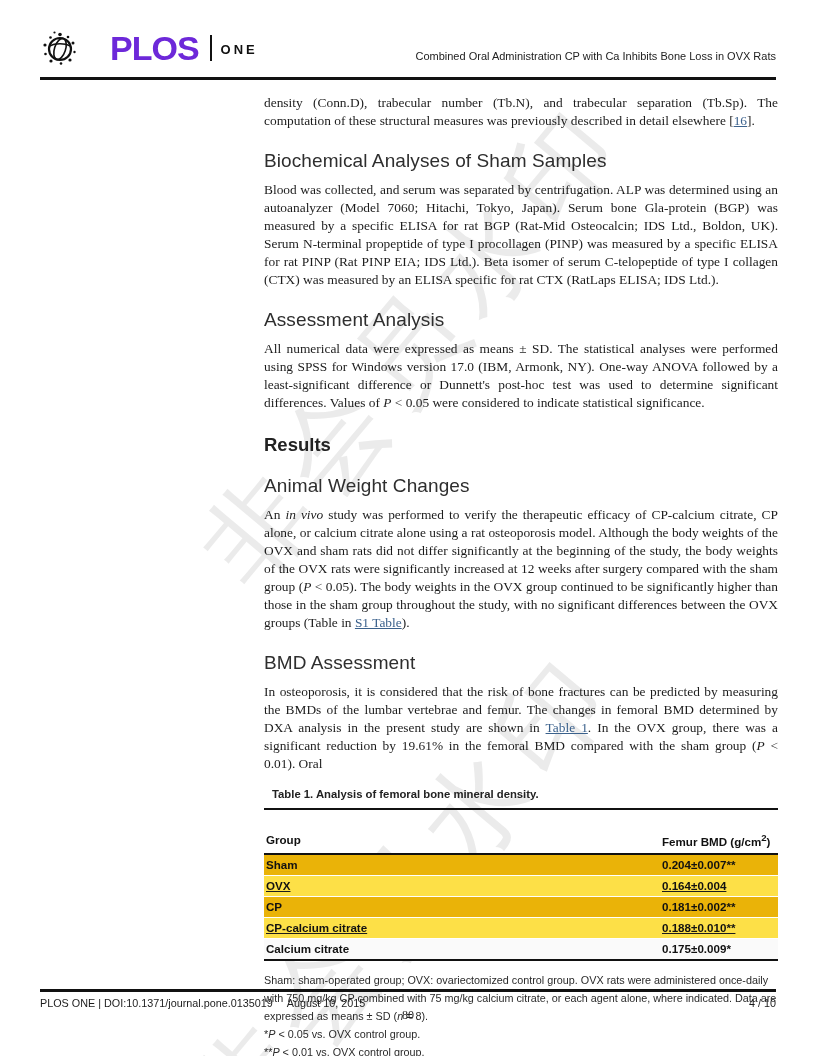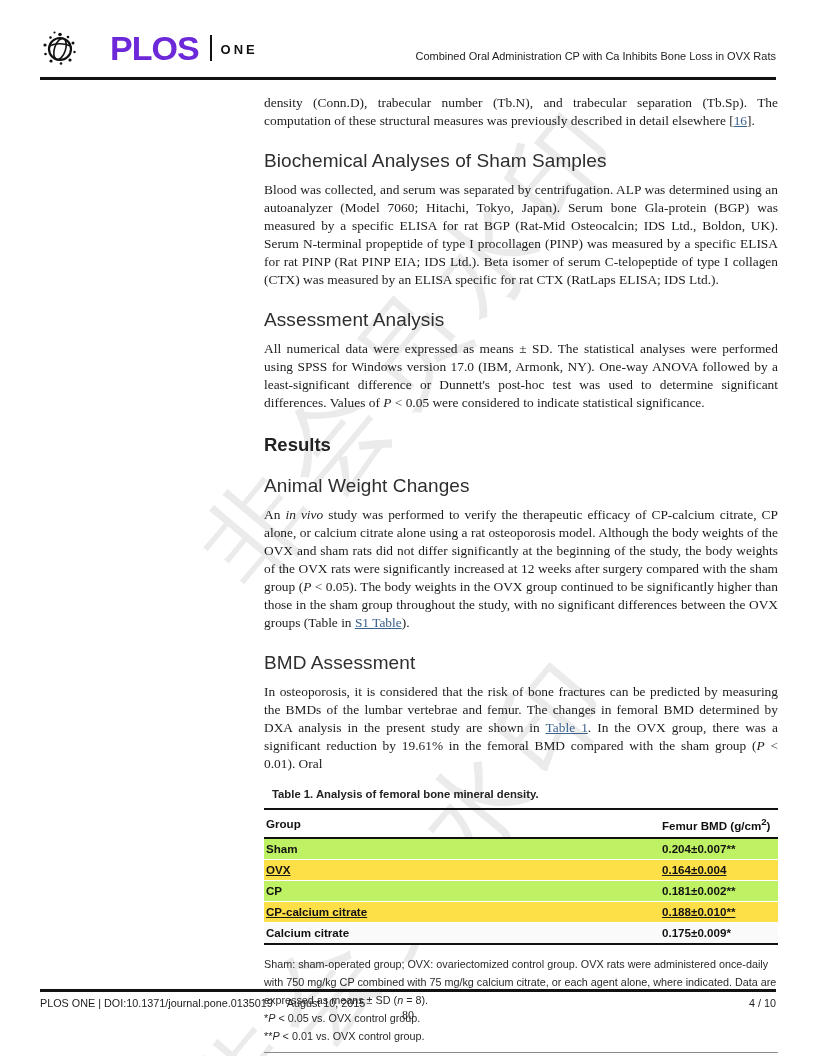--- a/index.html
+++ b/index.html
@@ -66,28 +66,28 @@
     font-weight: bold; font-size: 18.5px; color: #222;
     margin: 22px 0 2px 0;
   }
   h2.sub-after-results { margin-top: 19px; }
   
   .table-block { margin-top: 15px; font-family: "Liberation Sans", sans-serif; }
   .tbl-caption { font-size: 11.3px; font-weight: bold; color: #222; margin-bottom: 8px; margin-left: 8px; }
   table.data-table { width: 100%; border-collapse: collapse; border-top: 2.5px solid #111; border-bottom: 2.5px solid #111; }
   table.data-table th {
     font-size: 11.6px; font-weight: bold; text-align: left; color: #111;
-    padding: 6px 6px 5px 2px; border-bottom: 2px solid #111;
+    padding: 22px 6px 5px 2px; border-bottom: 2px solid #111;
   }
   table.data-table td {
     font-size: 11.6px; font-weight: bold; color: #111;
     padding: 3.5px 6px 3.5px 2px; border-top: 1.5px solid #fff;
   }
   .col-value { width: 118px; }
-  tr.row-light  { background: #bef264; }
+  tr.row-light  { background: #eab308; }
   tr.row-dark   { background: #fde047; text-decoration: underline; }
   tr.row-white  { background: #fafafa; }
   .tbl-notes { margin-top: 10px; font-size: 10.8px; line-height: 18px; color: #2a2a2a; }
   .tbl-notes .fn-line { display: block; }
   .notes-rule { height: 1px; background: #8a8a8a; margin: 7px 0 7px 0; }
   .tbl-doi { font-size: 10px; color: #333; }
   
   .footer-rule { position: absolute; z-index: 1; left: 40px; right: 40px; top: 989px; height: 2.5px; background: #111; }
   .footer-row {
     position: absolute; z-index: 1; left: 40px; right: 40px; top: 997px;

